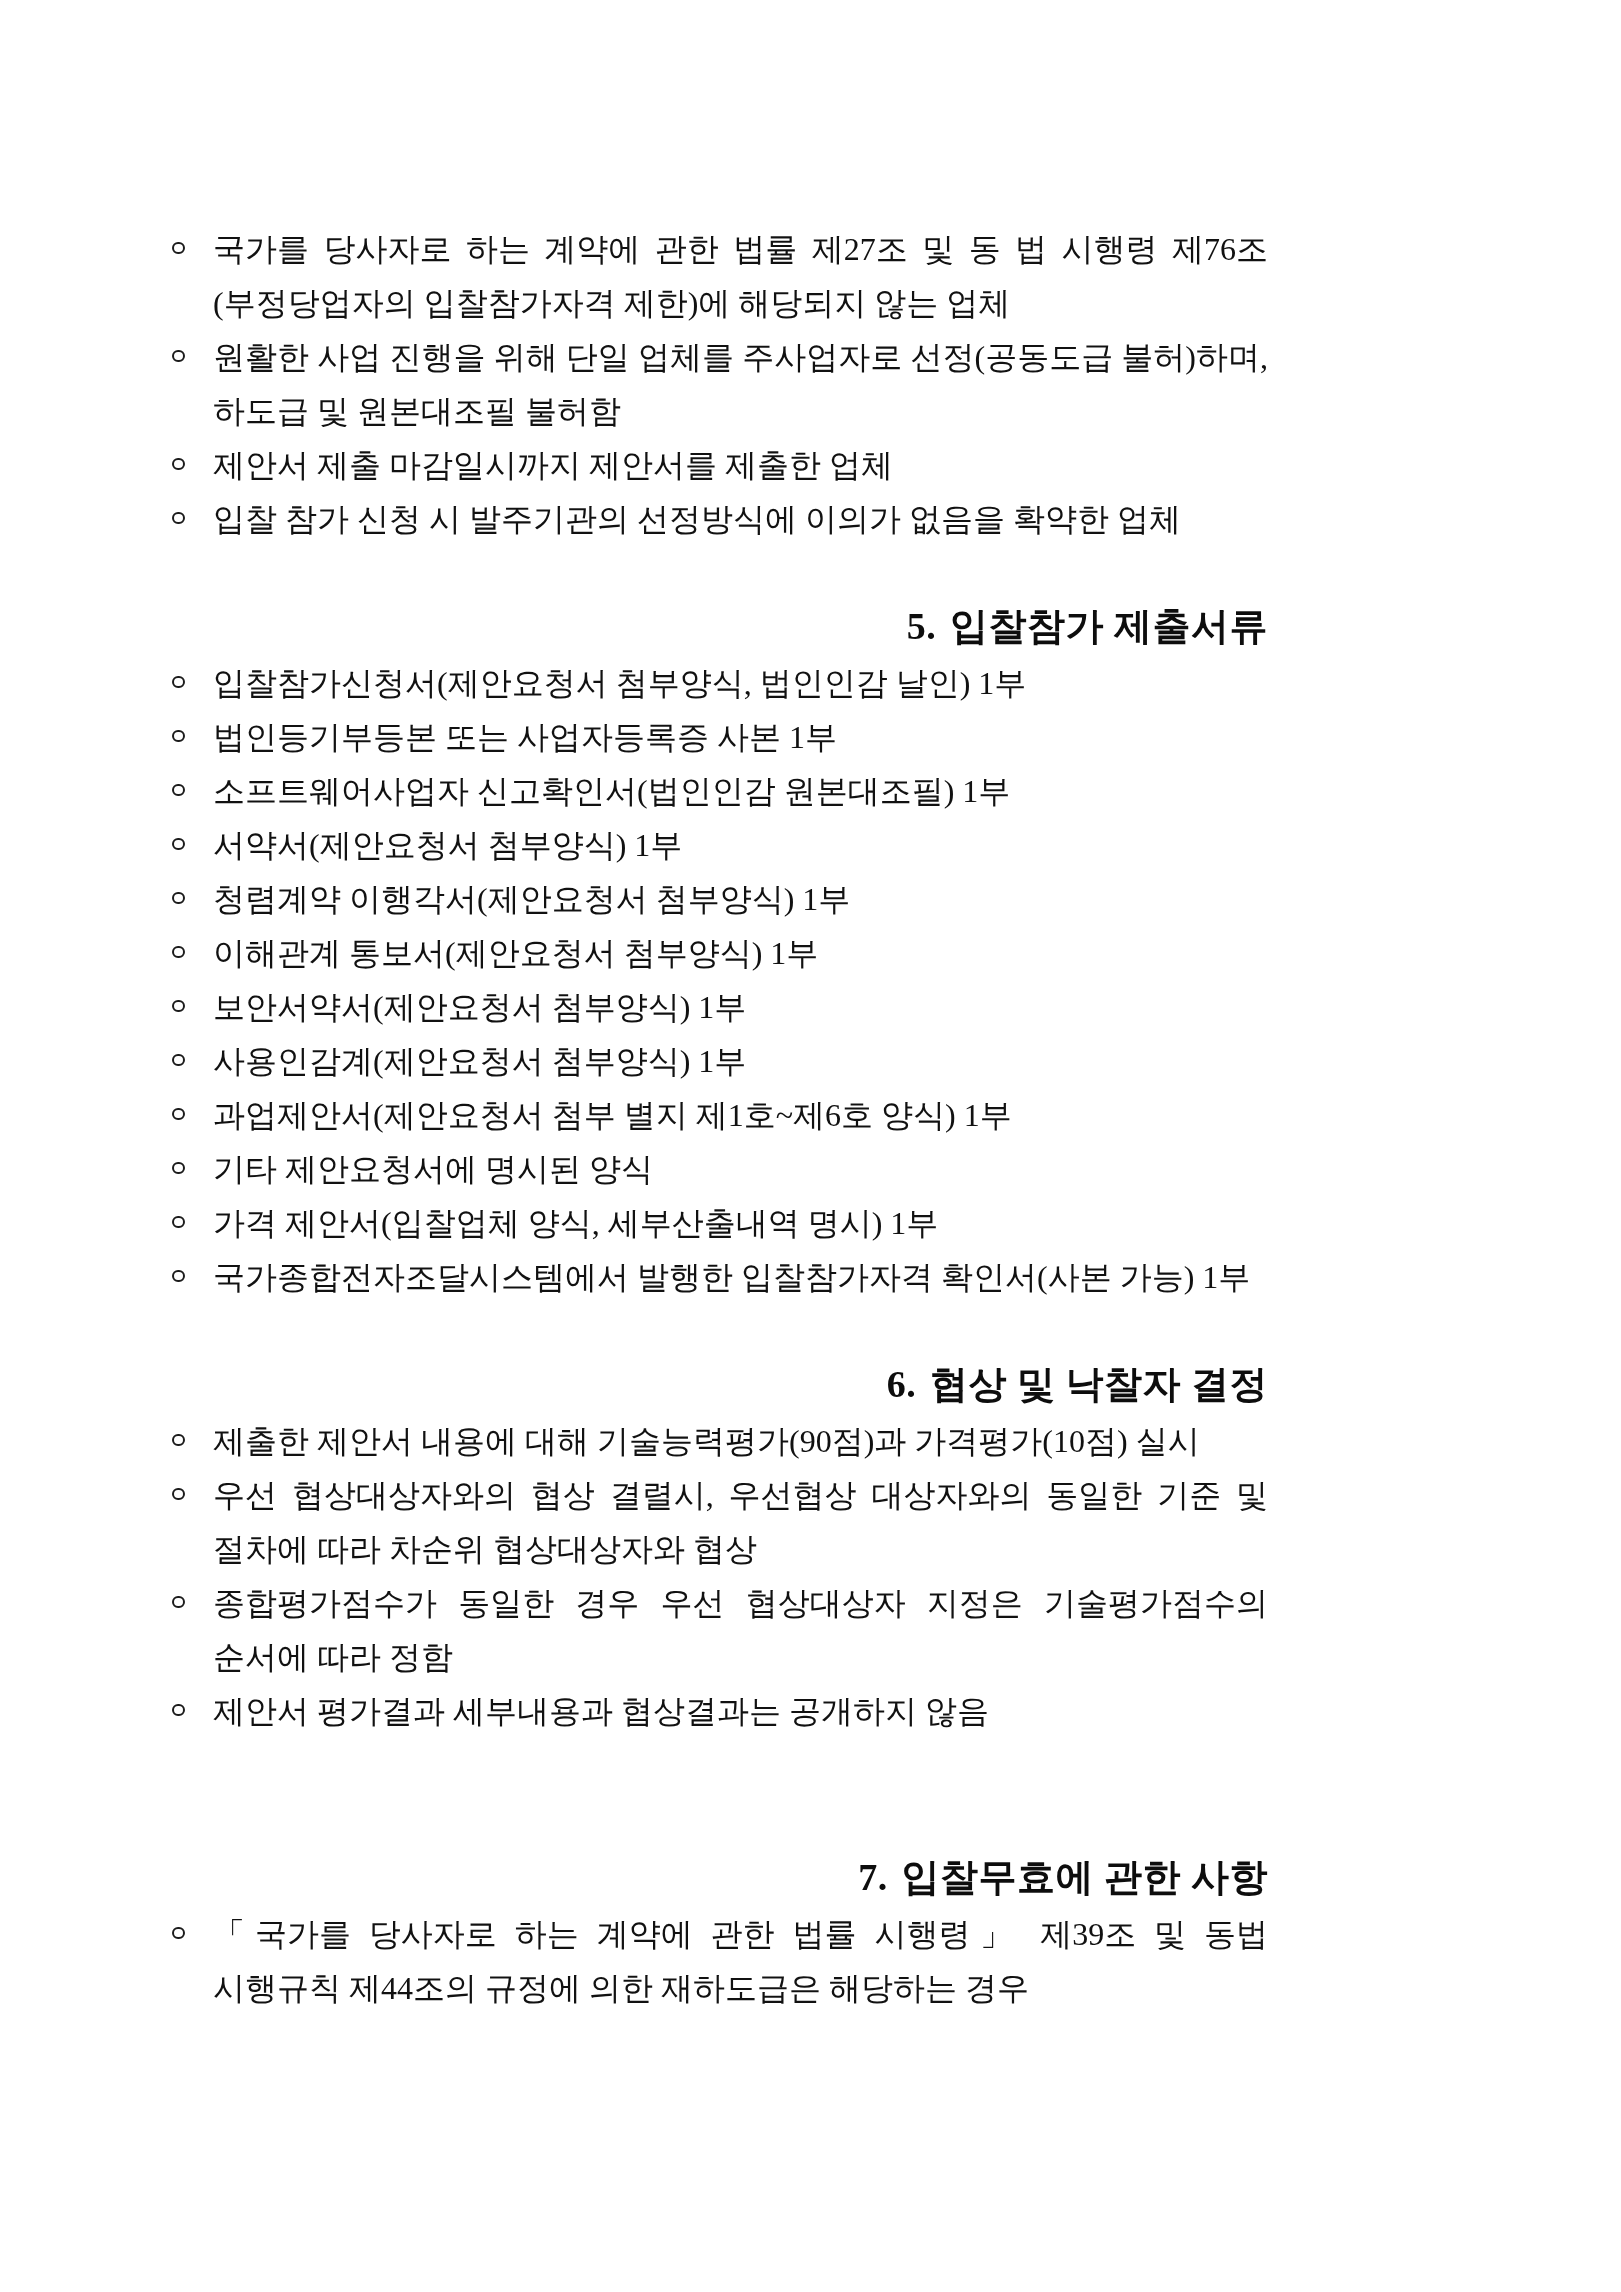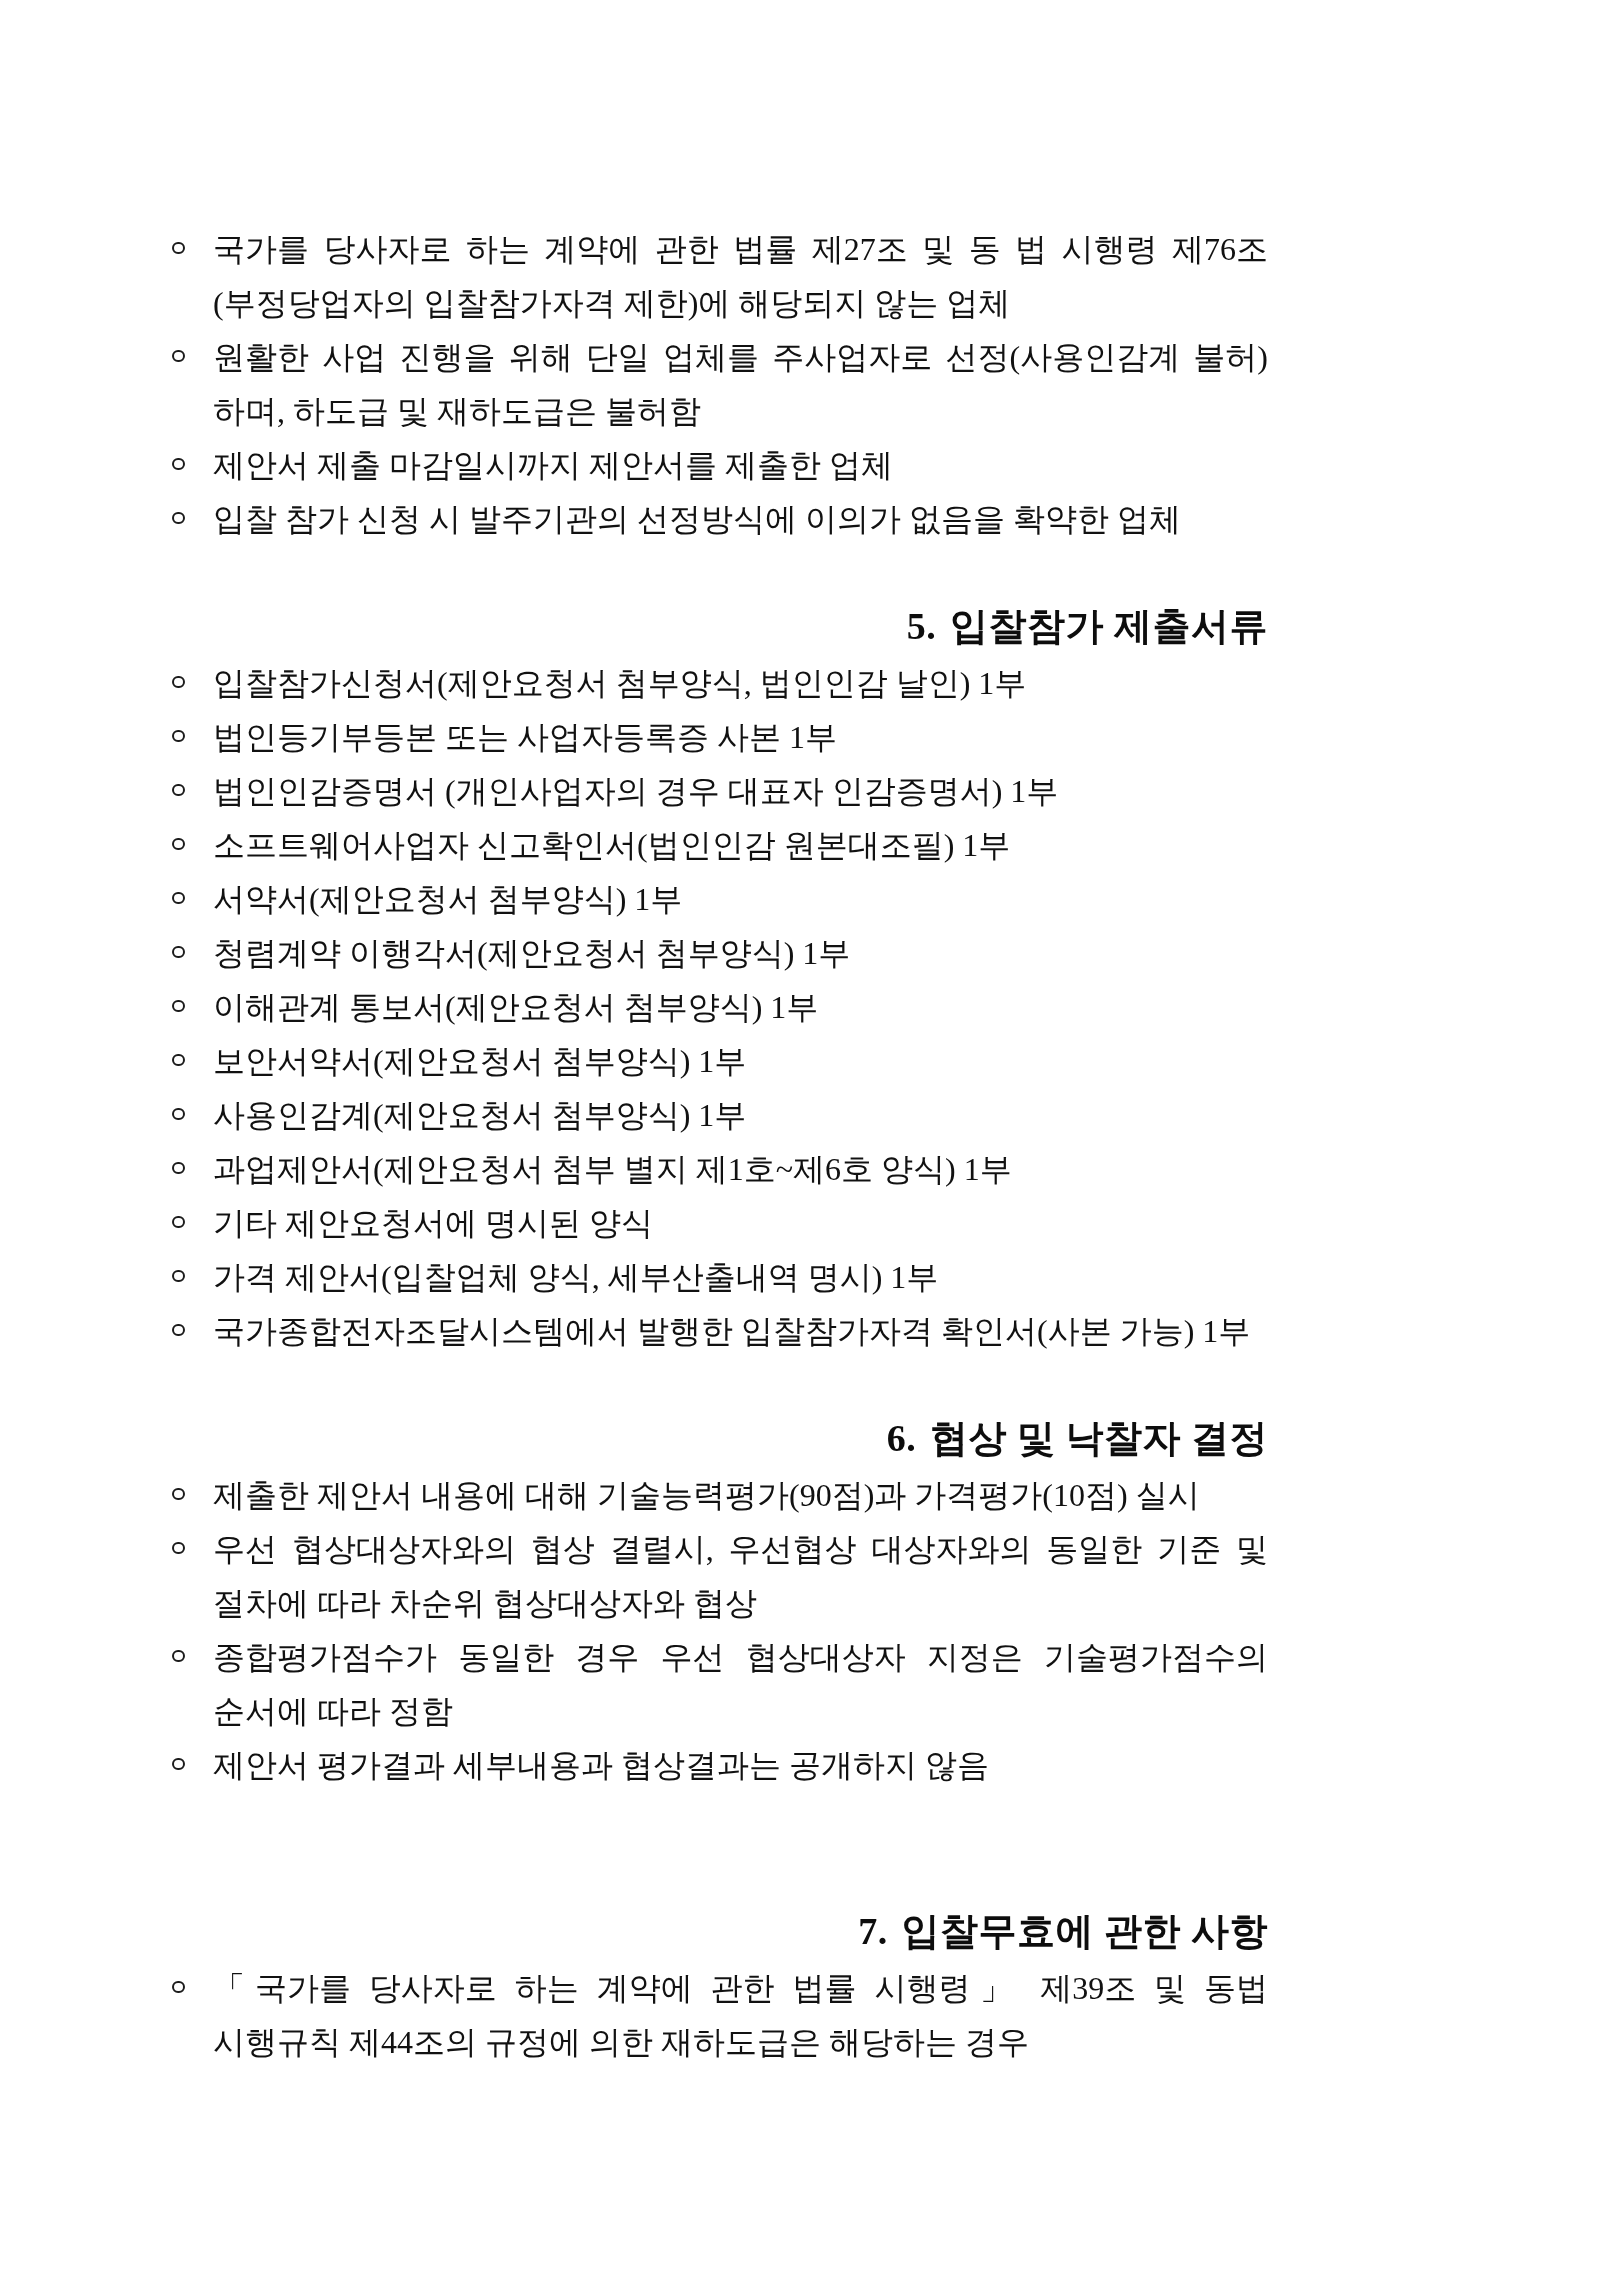--- a/index.html
+++ b/index.html
@@ -66,21 +66,21 @@
 
 <div class="page">
   <ul class="bullet-list" id="intro-list">
   <li class="bullet-item">
     <span class="marker"></span>
     <span class="bullet-text">국가를 당사자로 하는 계약에 관한 법률 제27조 및 동 법 시행령 제76조(부정당업자의 입찰참가자격 제한)에 해당되지 않는 업체</span>
   </li>
 
   <li class="bullet-item">
     <span class="marker"></span>
-    <span class="bullet-text">원활한 사업 진행을 위해 단일 업체를 주사업자로 선정(사용인감계 불허)하며, 하도급 및 재하도급은 불허함</span>
+    <span class="bullet-text">원활한 사업 진행을 위해 단일 업체를 주사업자로 선정(공동도급 불허)하며, 하도급 및 원본대조필 불허함</span>
   </li>
 
   <li class="bullet-item">
     <span class="marker"></span>
     <span class="bullet-text">제안서 제출 마감일시까지 제안서를 제출한 업체</span>
   </li>
 
   <li class="bullet-item">
     <span class="marker"></span>
     <span class="bullet-text">입찰 참가 신청 시 발주기관의 선정방식에 이의가 없음을 확약한 업체</span>
@@ -95,24 +95,20 @@
   <li class="bullet-item">
     <span class="marker"></span>
     <span class="bullet-text">입찰참가신청서(제안요청서 첨부양식, 법인인감 날인) 1부</span>
   </li>
 
   <li class="bullet-item">
     <span class="marker"></span>
     <span class="bullet-text">법인등기부등본 또는 사업자등록증 사본 1부</span>
   </li>
 
-  <li class="bullet-item">
-    <span class="marker"></span>
-    <span class="bullet-text">법인인감증명서 (개인사업자의 경우 대표자 인감증명서) 1부</span>
-  </li>
 
   <li class="bullet-item">
     <span class="marker"></span>
     <span class="bullet-text">소프트웨어사업자 신고확인서(법인인감 원본대조필) 1부</span>
   </li>
 
   <li class="bullet-item">
     <span class="marker"></span>
     <span class="bullet-text">서약서(제안요청서 첨부양식) 1부</span>
   </li>

